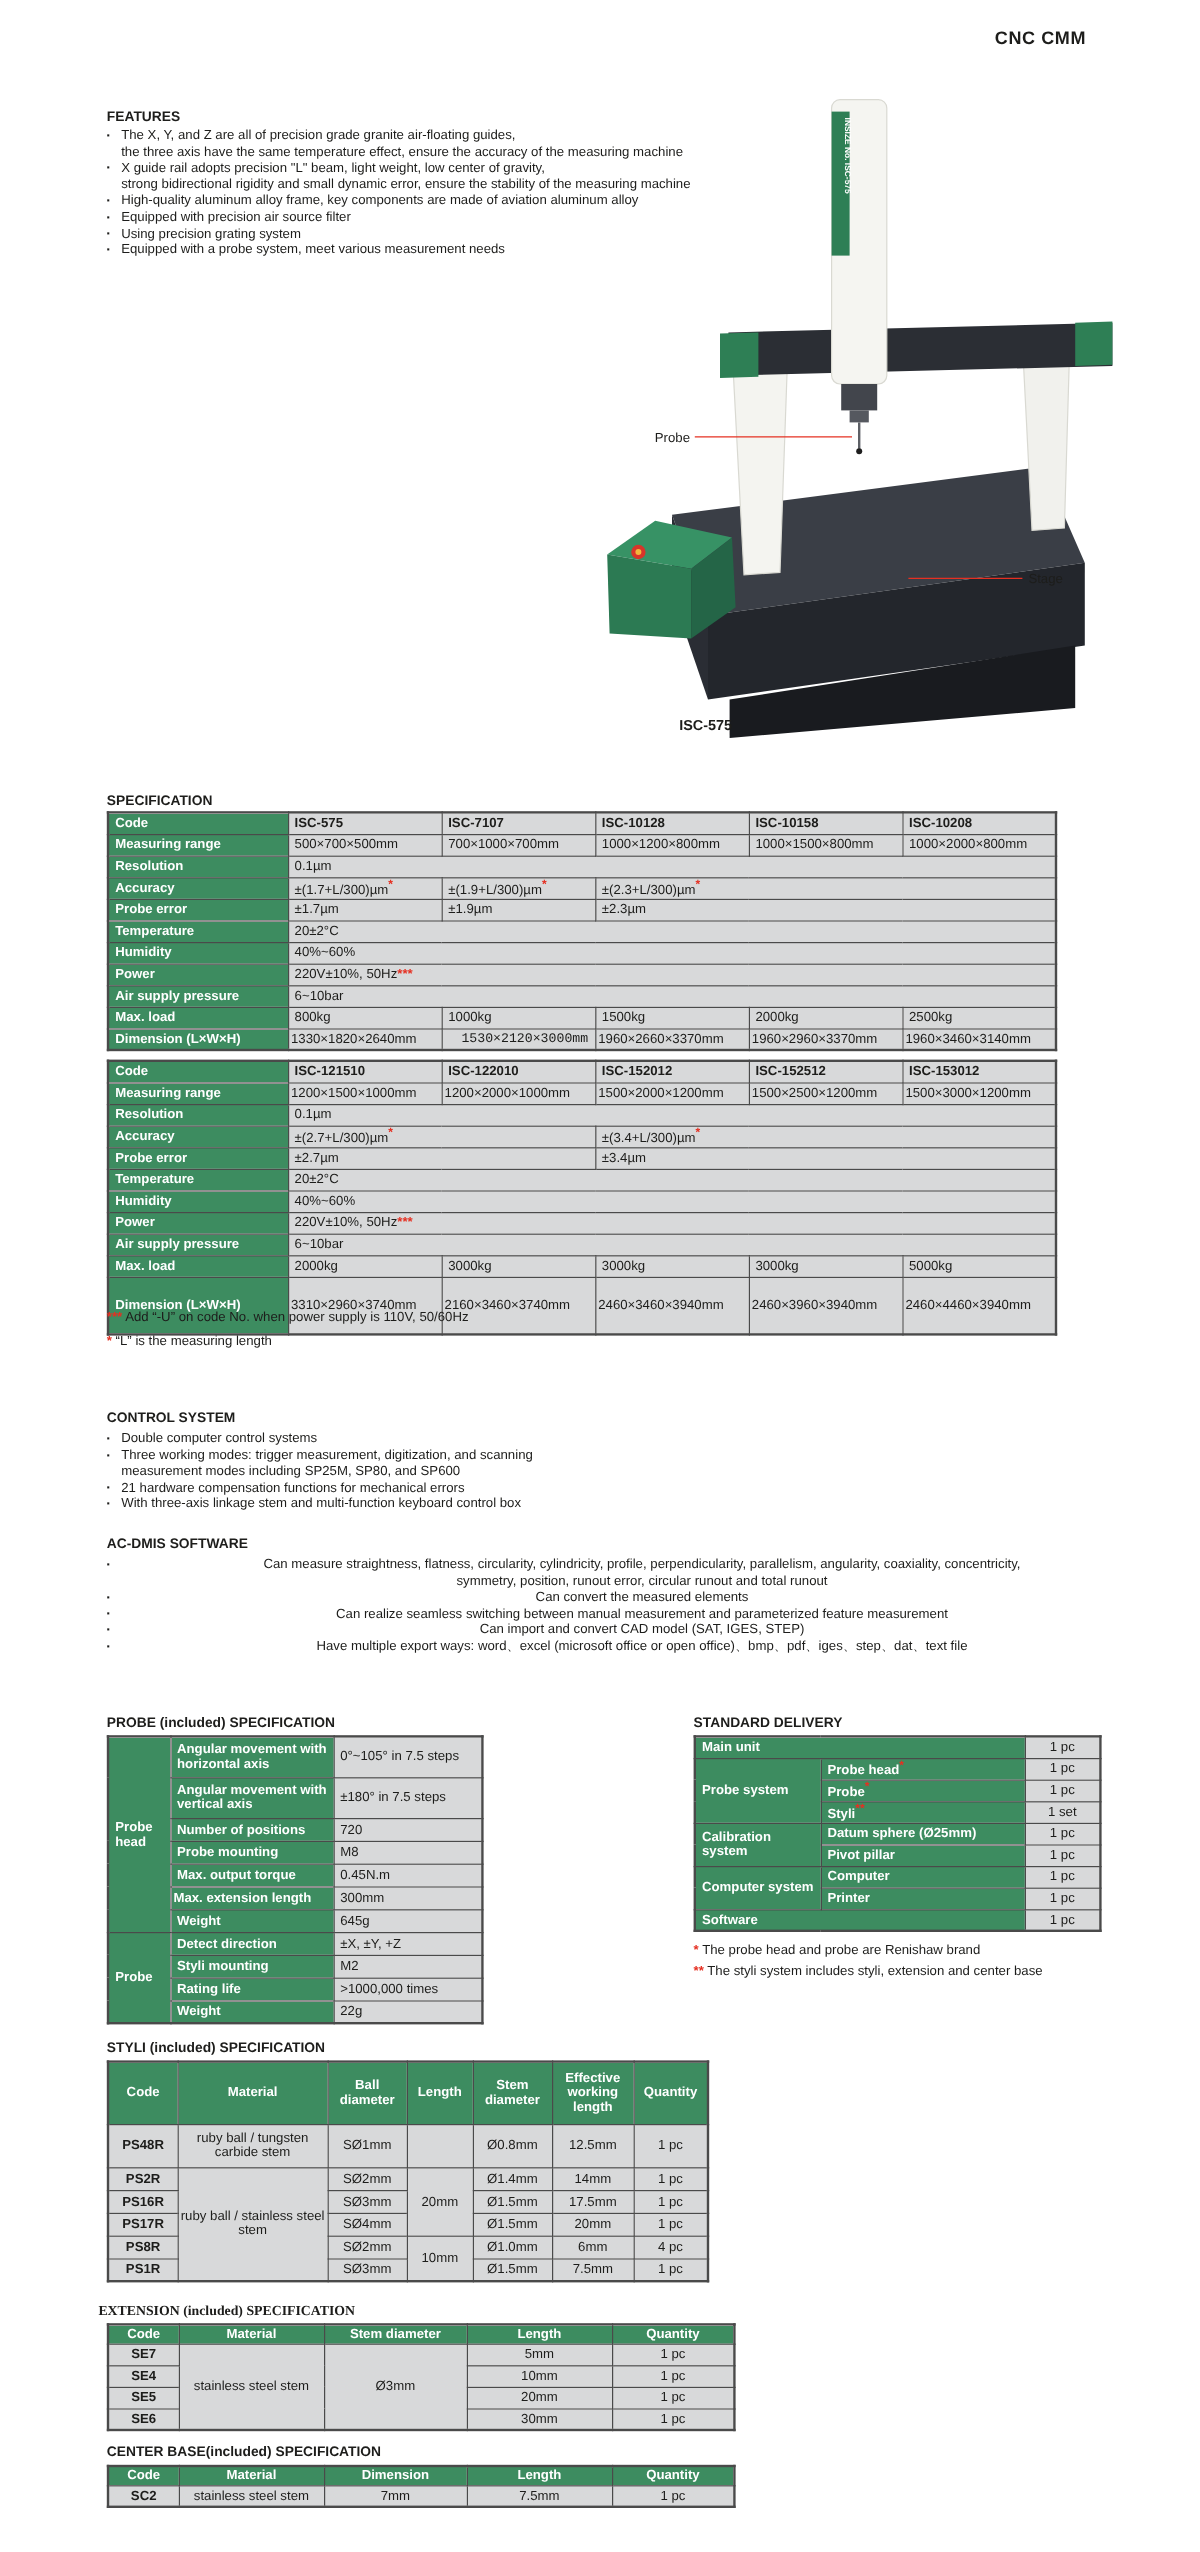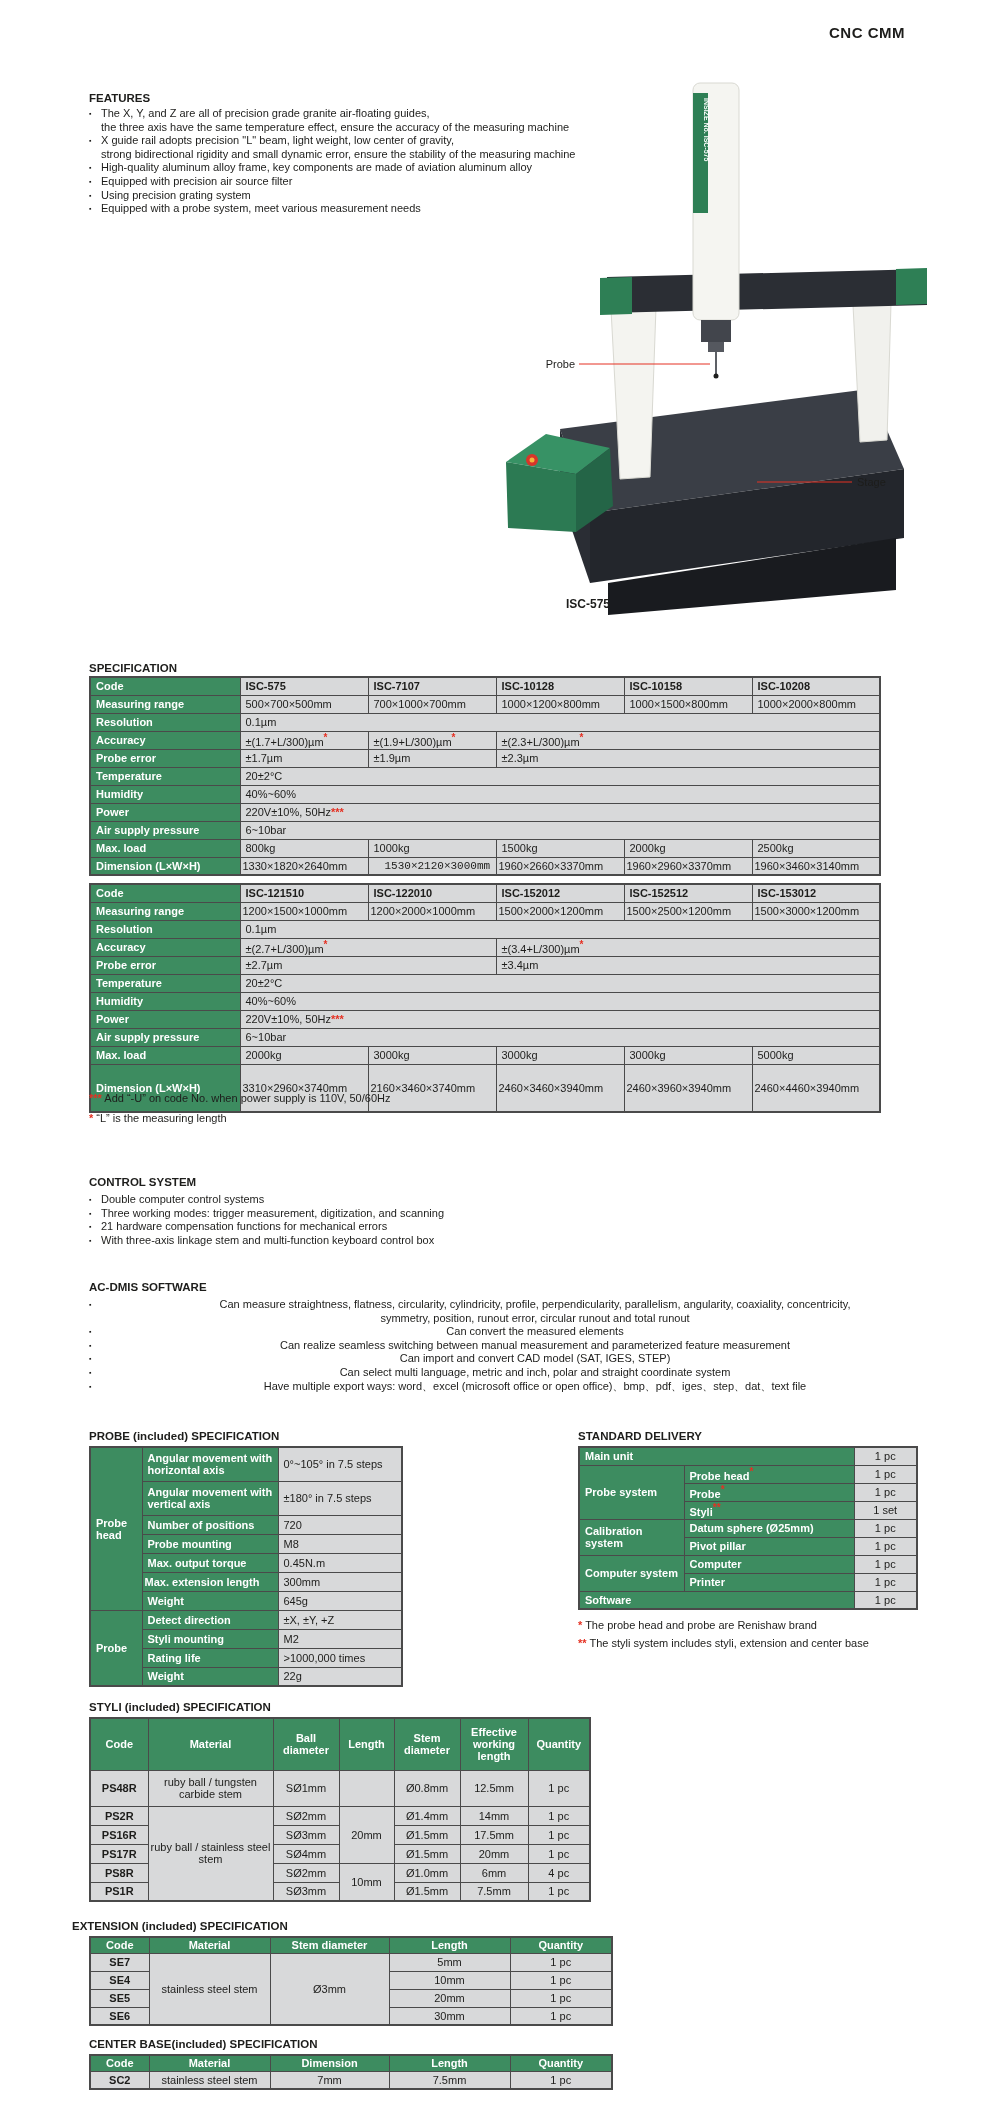--- a/index.html
+++ b/index.html
@@ -235,32 +235,31 @@
   <span>Add “-U” on code No. when power supply is 110V, 50/60Hz</span>
 </div>
 <div class="abs note" style="left:89px; top:1109px;">
   <span class="star">*</span>
   <span>“L” is the measuring length</span>
 </div>
 
 <div class="abs sect" style="left:89px; top:1176px;">CONTROL SYSTEM</div>
 <ul class="bl abs" style="left:89px; top:1193px; width:640px;">
   <li><span>Double computer control systems</span></li>
-  <li><span>Three working modes: trigger measurement, digitization, and scanning</span></li>
+  <li><span>Three working modes: trigger measurement, digitization, and scanning</span><div>measurement modes including SP25M, SP80, and SP600</div></li>
   <li><span>21 hardware compensation functions for mechanical errors</span></li>
   <li><span>With three-axis linkage stem and multi-function keyboard control box</span></li>
 </ul>
 
 <div class="abs sect" style="left:89px; top:1281px;">AC-DMIS SOFTWARE</div>
 <ul class="bl abs" style="left:89px; top:1298px; width:880px;text-align:center;">
   <li><span>Can measure straightness, flatness, circularity, cylindricity, profile, perpendicularity, parallelism, angularity, coaxiality, concentricity,</span><div>symmetry, position, runout error, circular runout and total runout</div></li>
   <li><span>Can convert the measured elements</span></li>
   <li><span>Can realize seamless switching between manual measurement and parameterized feature measurement</span></li>
   <li><span>Can import and convert CAD model (SAT, IGES, STEP)</span></li>
-  <li><span>Can select multi language, metric and inch, polar and straight coordinate system</span></li>
   <li><span>Have multiple export ways: word、excel (microsoft office or open office)、bmp、pdf、iges、step、dat、text file</span></li>
 </ul>
 
 <div class="abs sect" style="left:89px; top:1430px;">PROBE (included) SPECIFICATION</div>
 <table class="abs" style="left:89px; top:1446px; width:312px;">
   <colgroup>
       <col style="width:52px">
       <col style="width:136px">
       <col style="width:124px">
     </colgroup>
@@ -436,21 +435,21 @@
   <tr class="h19">
     <td class="c b ctr">PS1R</td>
     <td class="c ctr">SØ3mm</td>
     <td class="c ctr">Ø1.5mm</td>
     <td class="c ctr">7.5mm</td>
     <td class="c ctr">1 pc</td>
   </tr>
 </tbody>
   </table>
 
-<div class="abs sect" style="left:72px; top:1920px;">EXTENSION (included) SPECIFICATION</div>
+<div class="abs sect" style="left:82px; top:1920px;font-family:Liberation Serif, serif;">EXTENSION (included) SPECIFICATION</div>
 <table class="abs" style="left:89px; top:1936px; width:522px;">
   <colgroup>
       <col style="width:59px">
       <col style="width:121px">
       <col style="width:119px">
       <col style="width:121px">
       <col style="width:102px">
     </colgroup>
   <tbody>
       <tr class="h16">

